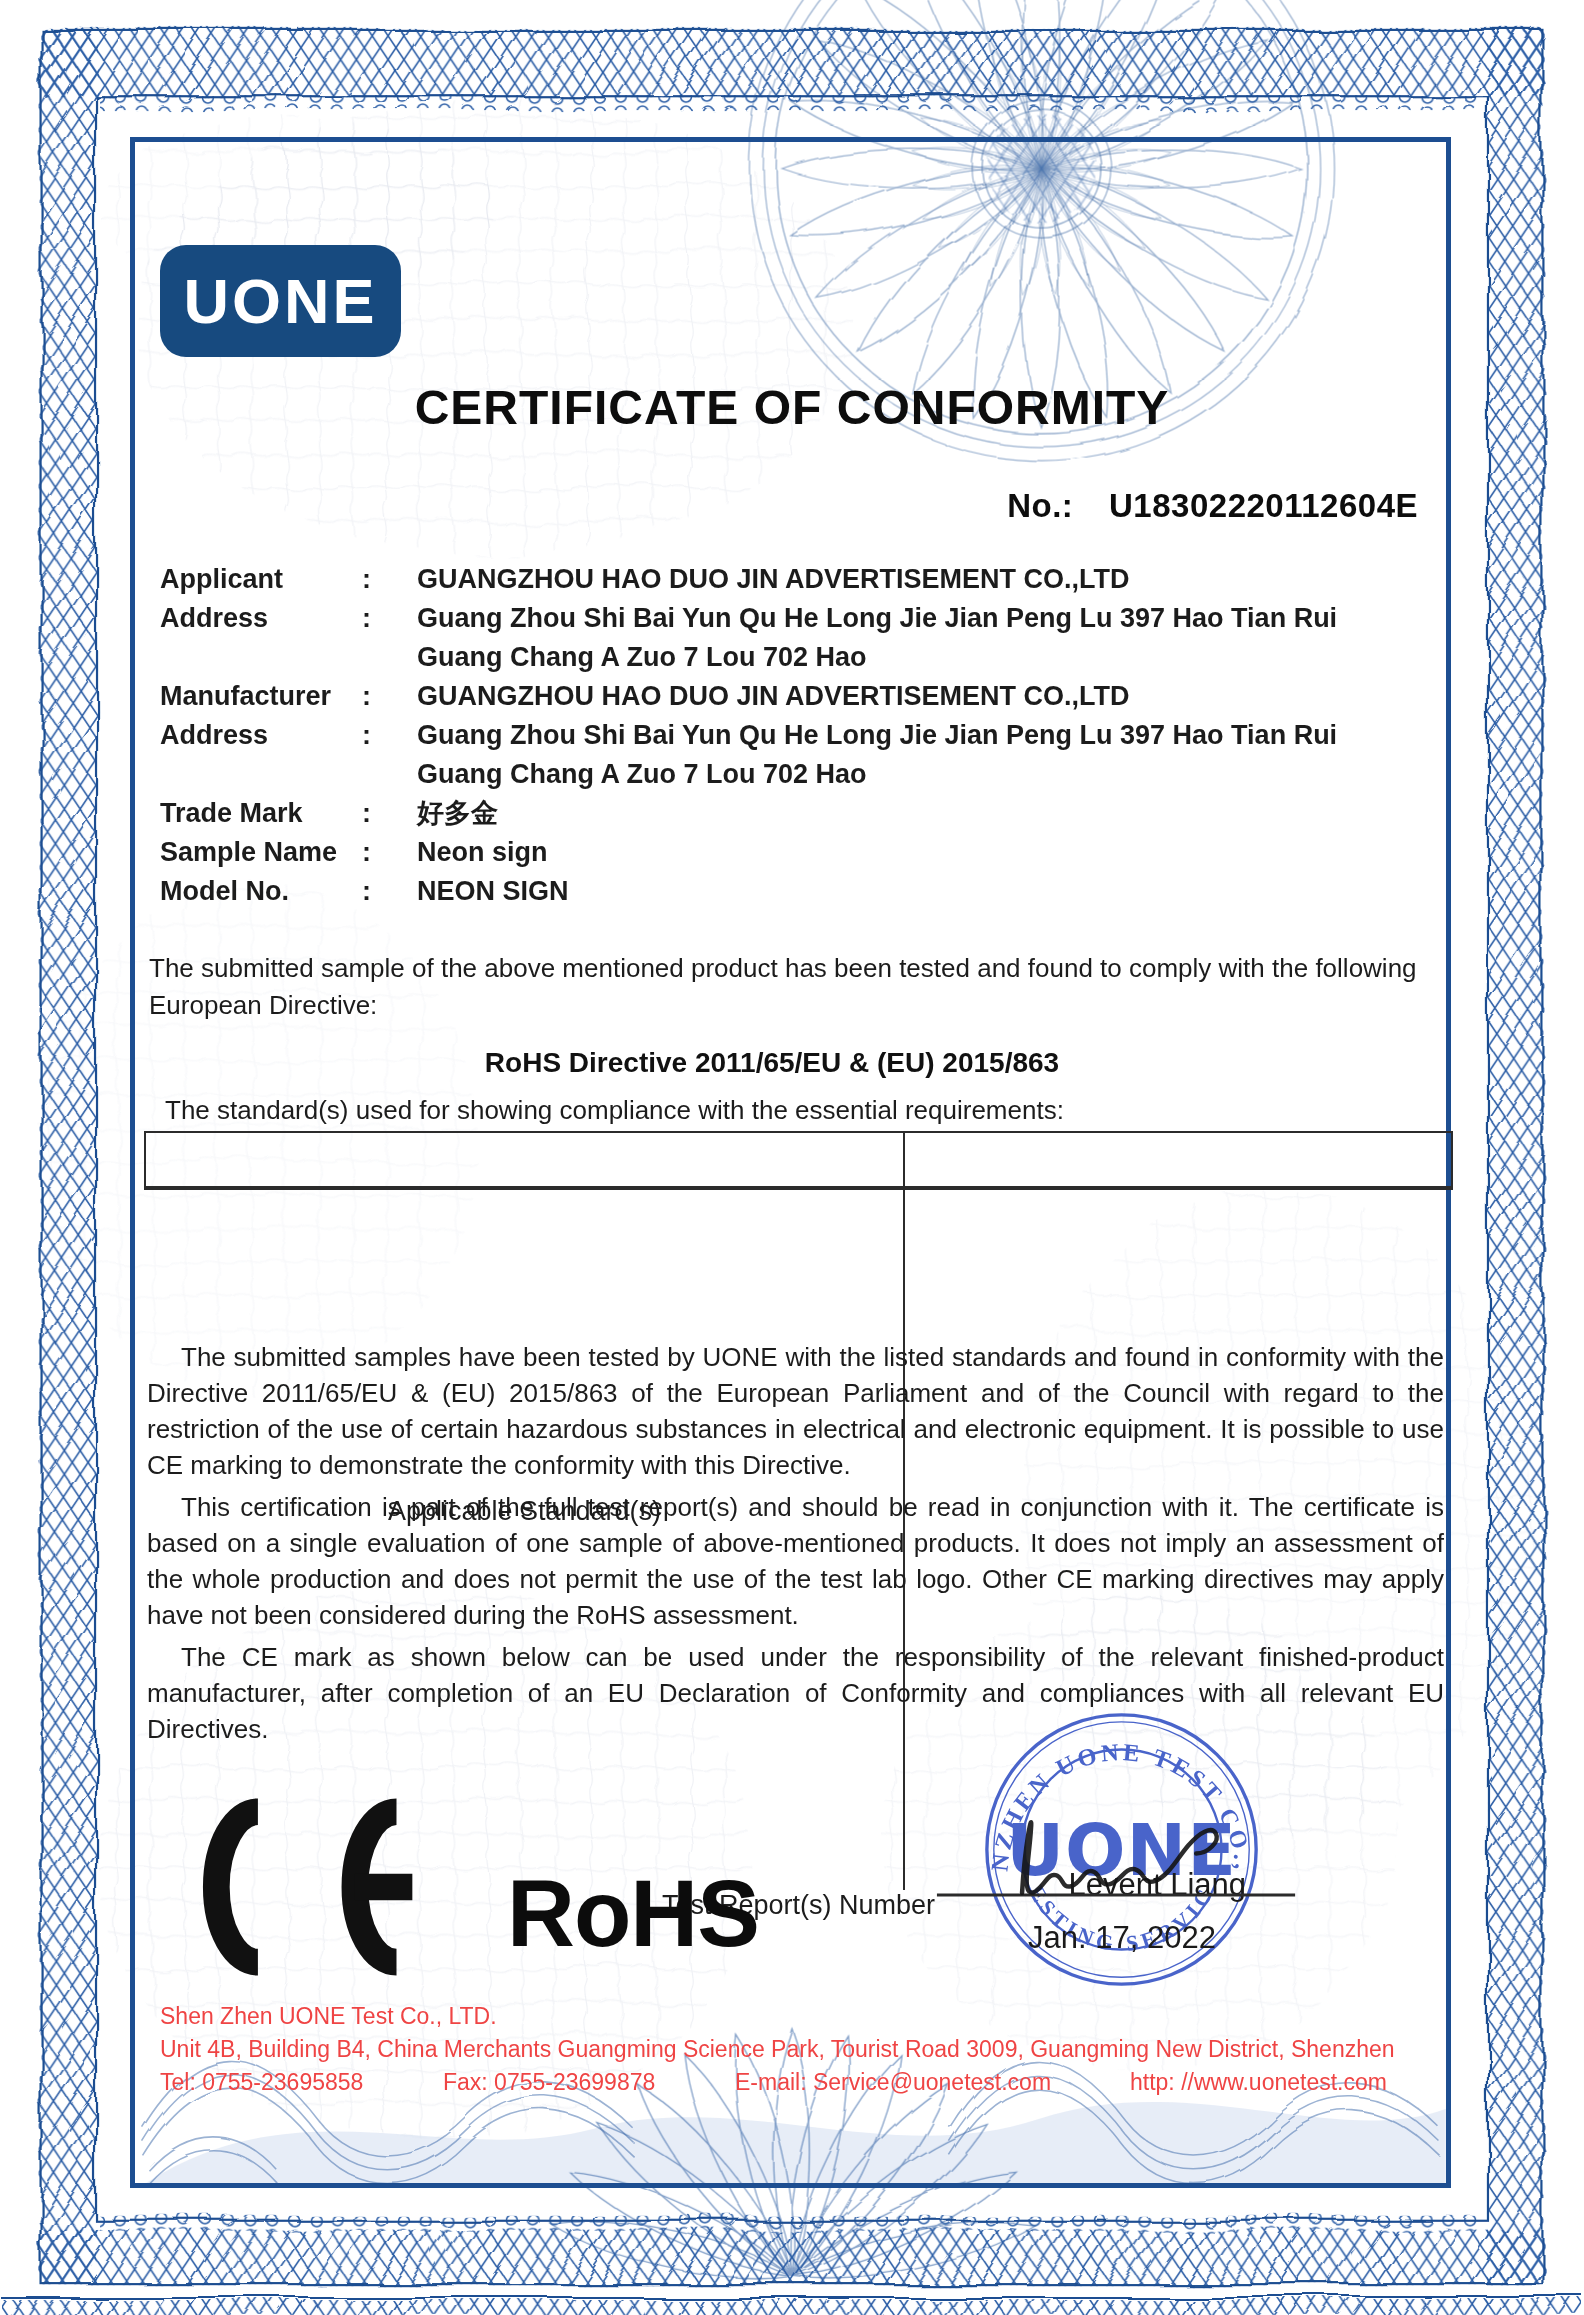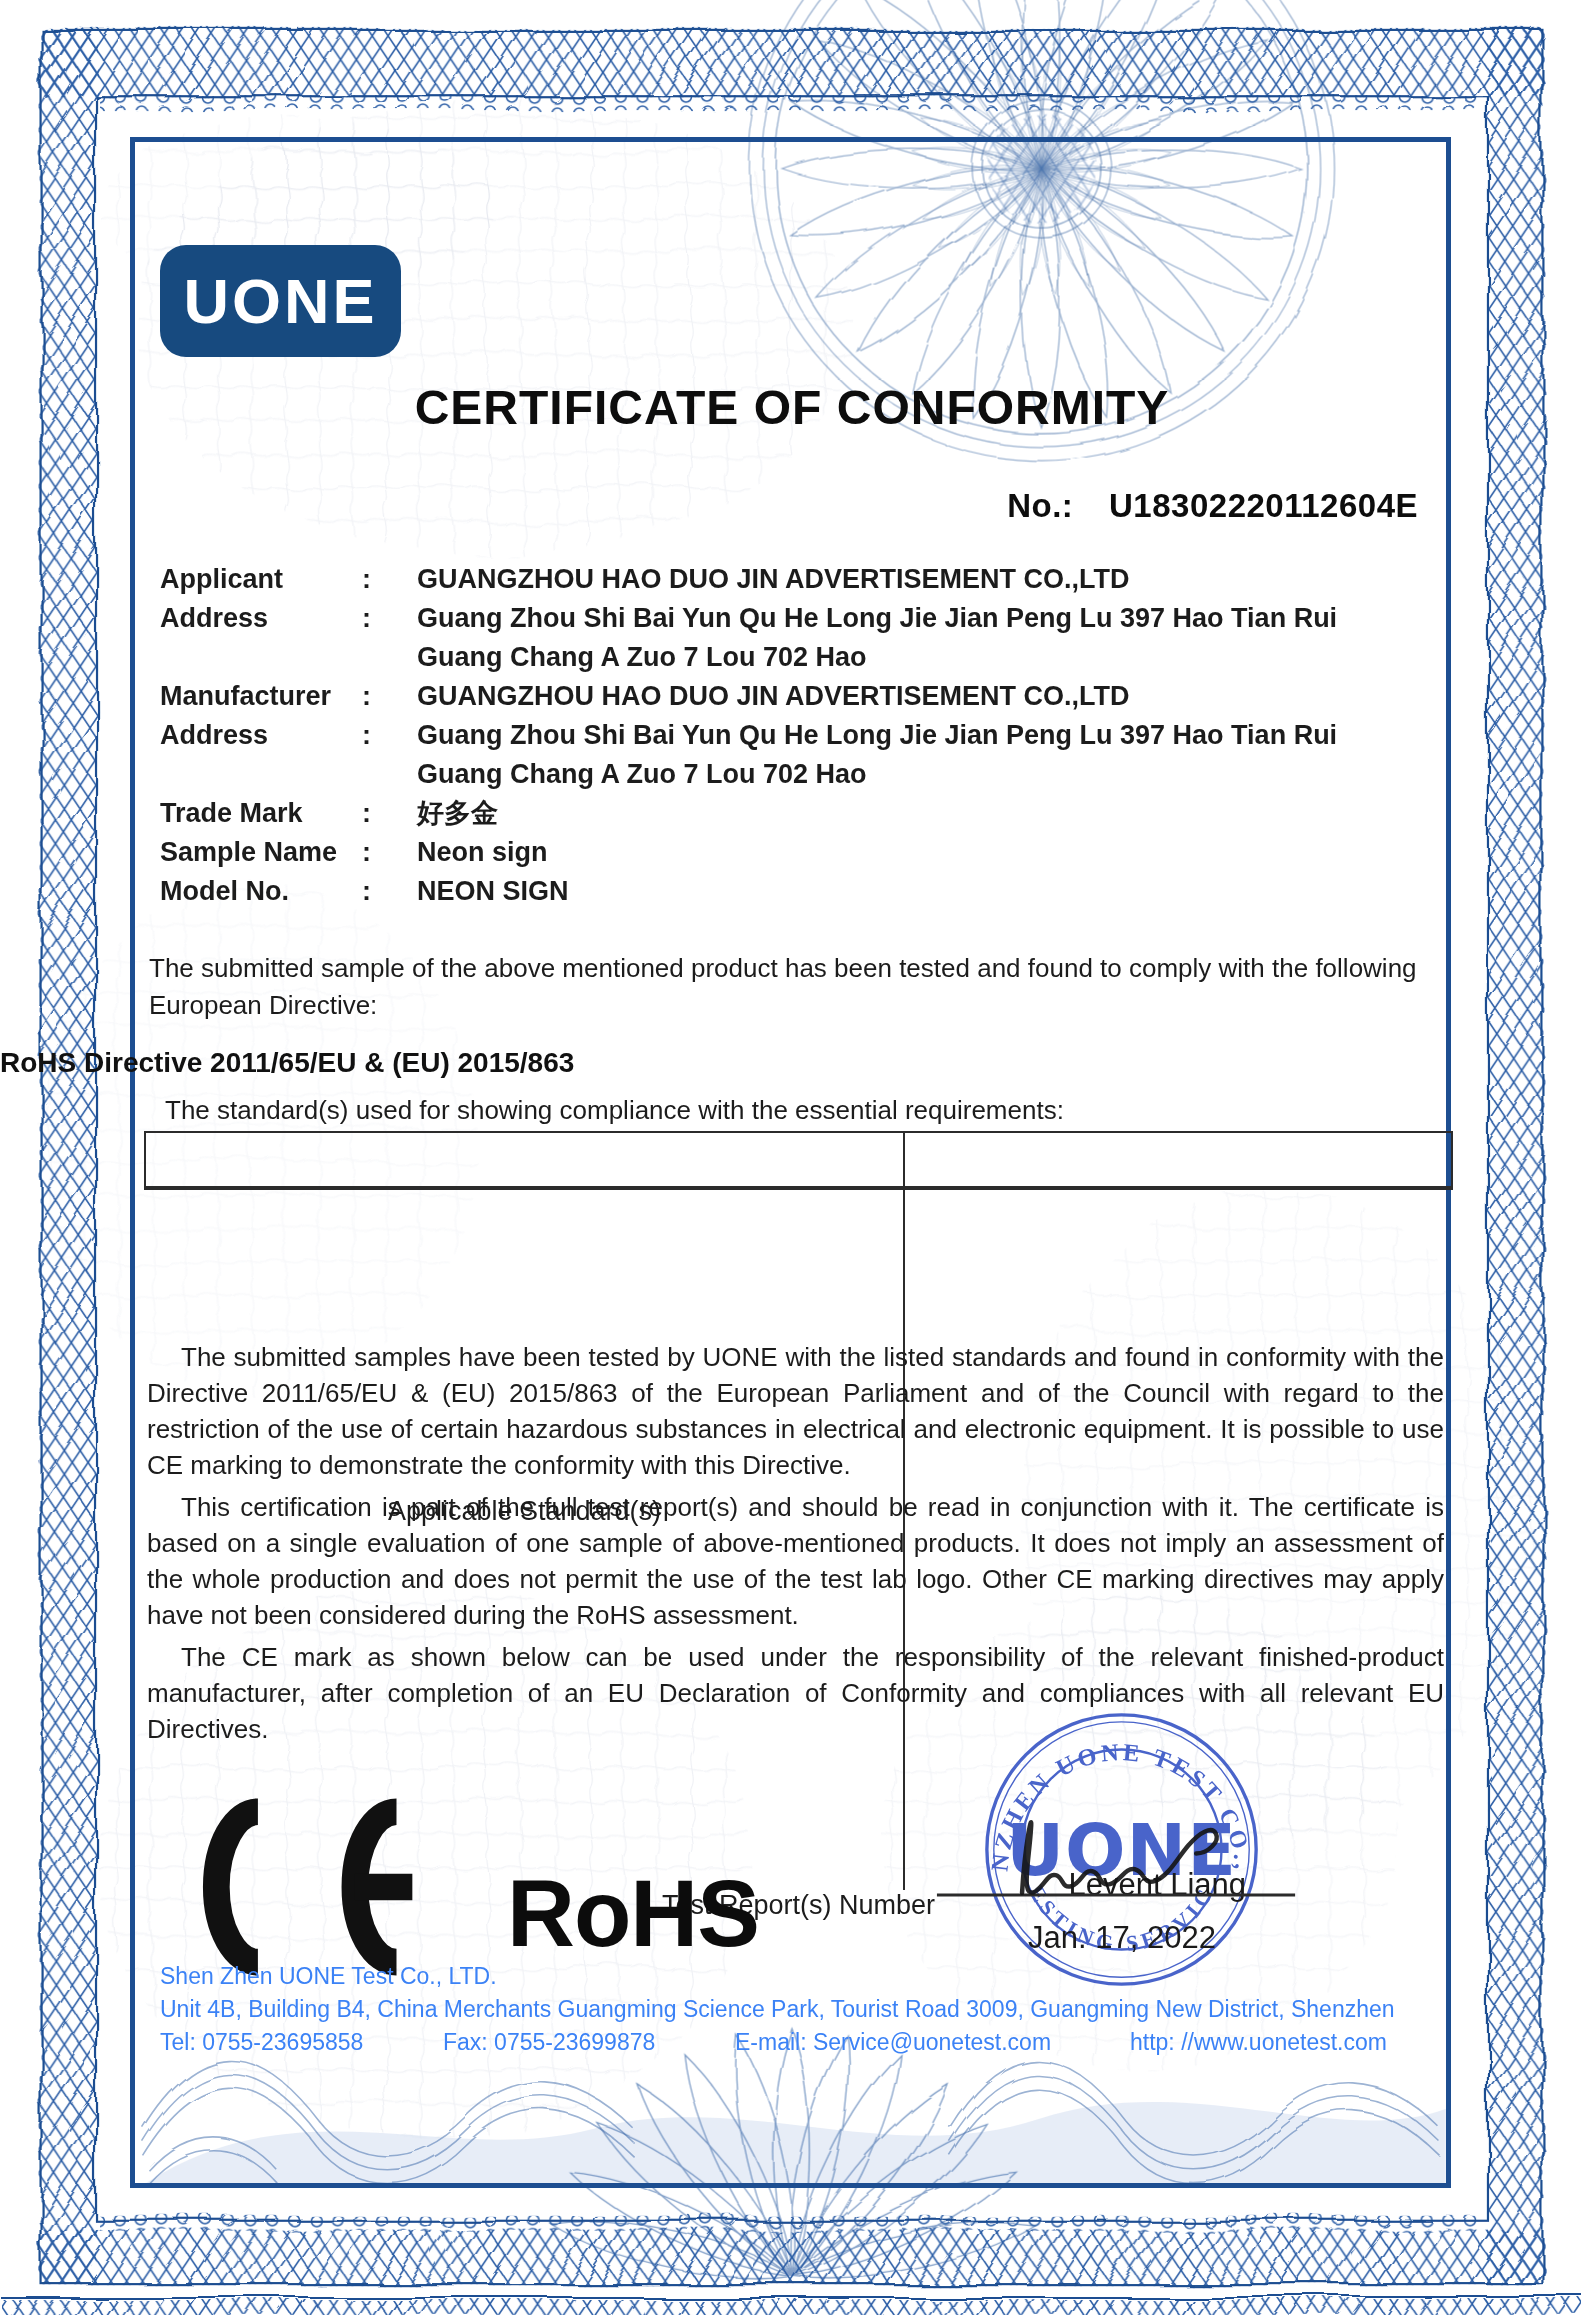--- a/index.html
+++ b/index.html
@@ -17,21 +17,21 @@
   .no-line{position:absolute;right:166px;top:487px;font-size:33px;font-weight:bold;color:#0d0d0d;
            letter-spacing:0.5px;}
   .no-line .num{margin-left:26px;}
   .info{position:absolute;left:160px;top:560px;width:1231px;font-size:27px;font-weight:bold;
         line-height:39px;}
   .irow{display:flex;}
   .irow .lbl{width:202px;flex:0 0 202px;}
   .irow .col{width:55px;flex:0 0 55px;}
   .irow .val{width:973px;flex:0 0 973px;}
   .intro{position:absolute;left:149px;top:950px;width:1292px;font-size:26px;line-height:37px;}
-  .directive{position:absolute;left:0;top:1047px;width:1544px;
+  .directive{position:absolute;left:0;top:1047px;width:1544px;text-align:center;
              font-size:28px;font-weight:bold;color:#111;}
   .stdnote{position:absolute;left:165px;top:1095px;font-size:26px;}
   .ctable{position:absolute;left:144px;top:1131px;width:1305px;border:2px solid #2b2b2b;
           border-collapse:collapse;background:transparent;}
   .ctable .hrow{display:flex;border-bottom:2px solid #2b2b2b;height:53px;flex-direction:column;}
   .ctable .brow{display:flex;height:113px;}
   .cell-l{width:757px;flex:0 0 757px;border-right:2px solid #2b2b2b;display:flex;
           align-items:center;justify-content:center;flex-direction:column;}
   .cell-r{flex:1;display:flex;align-items:center;justify-content:center;}
   .hdr{font-size:27px;color:#1c1c1c;}
@@ -42,22 +42,22 @@
   .paras p{margin:0 0 6px 0;text-indent:34px;}
   .ce-svg{position:absolute;left:149px;top:1777px;}
   .rohs{position:absolute;left:507px;top:1867px;font-size:94px;font-weight:bold;color:#0c0c0c;
         letter-spacing:-1px;line-height:1;}
   .stamp-svg{position:absolute;left:975px;top:1705px;}
   .sig-svg{position:absolute;left:931px;top:1782px;z-index:3;}
   .sig-name{position:absolute;left:998px;top:1867px;width:248px;text-align:right;
             font-size:31px;color:#1a1a1a;}
   .sig-date{position:absolute;left:998px;top:1920px;width:248px;text-align:center;
             font-size:31px;color:#1a1a1a;}
-  .footer{position:absolute;left:160px;top:1960px;width:1277px;font-size:23px;line-height:33px;
-          color:#3b82f6;}
+  .footer{position:absolute;left:160px;top:2000px;width:1277px;font-size:23px;line-height:33px;
+          color:#ef4444;}
   .fline3{position:relative;height:33px;}
   .fline3 span{position:absolute;top:0;}
   .f-tel{left:0;}
   .f-fax{left:283px;}
   .f-email{left:575px;}
   .f-web{left:970px;}
 </style>
 </head>
 <body>
 

